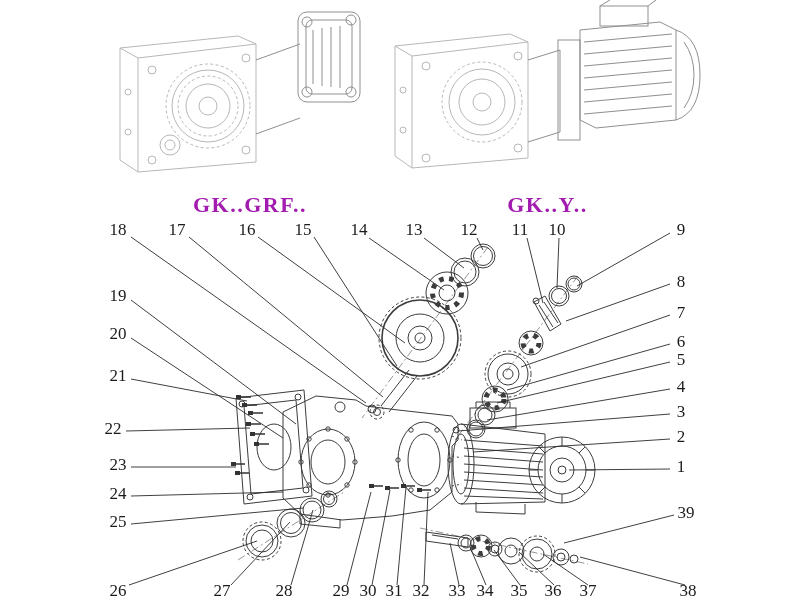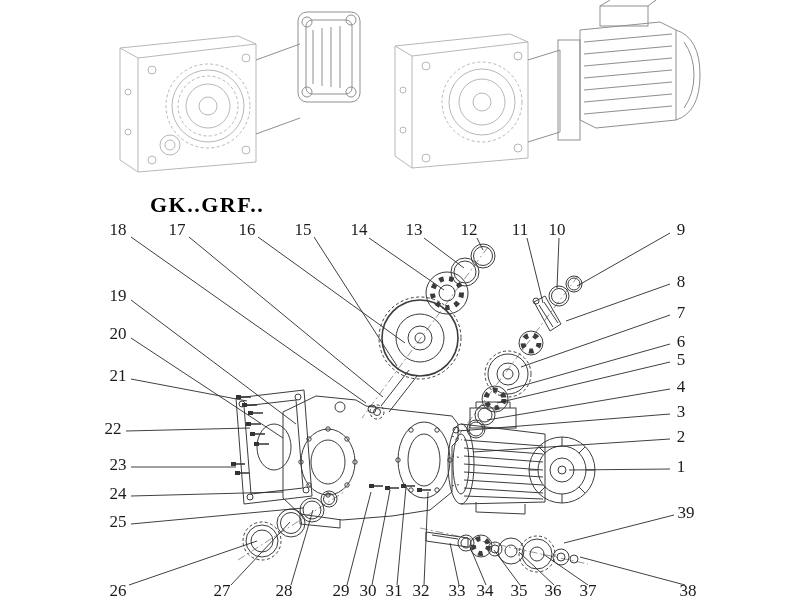--- a/index.html
+++ b/index.html
@@ -1,20 +1,20 @@
 <!DOCTYPE html>
 <html><head>
 <meta charset="utf-8">
 <style>
   html,body{margin:0;padding:0;background:#ffffff;}
   #page{position:relative;width:800px;height:600px;background:#ffffff;overflow:hidden;
         font-family:"Liberation Serif", serif;}
   #diagram-svg{position:absolute;left:0;top:0;}
   .variant-label{position:absolute;font-weight:bold;font-size:22px;letter-spacing:1.5px;
-        color:#000000;white-space:nowrap;}
+        color:#a21caf;text-align:center;white-space:nowrap;}
   #lbl-grf{left:150px;top:192px;width:200px;}
   #lbl-gky{left:455px;top:192px;width:185px;}
   .callout-num{font-family:"Liberation Serif", serif;font-size:17px;fill:#1b1b1b;}
   .leader{stroke:#2a2a2a;stroke-width:0.9;}
   .faint{stroke:#b7b7b7;fill:none;stroke-width:1;}
   .mid{stroke:#8f8f8f;fill:none;stroke-width:1;}
   .part{stroke:#3c3c3c;fill:none;stroke-width:1;}
   .centerline{stroke:#7a7a7a;stroke-width:0.8;fill:none;stroke-dasharray:8 3 2 3;}
   .teeth{stroke-dasharray:3 2.4;}
   .balls{stroke-dasharray:4.5 5.5;stroke-width:5;}
@@ -312,14 +312,15 @@
         <text x="457" y="596" text-anchor="middle" class="callout-num">33</text>
         <text x="485" y="596" text-anchor="middle" class="callout-num">34</text>
         <text x="519" y="596" text-anchor="middle" class="callout-num">35</text>
         <text x="553" y="596" text-anchor="middle" class="callout-num">36</text>
         <text x="588" y="596" text-anchor="middle" class="callout-num">37</text>
         <text x="688" y="596" text-anchor="middle" class="callout-num">38</text>
       </g>
   </svg>
 
   <div id="lbl-grf" class="variant-label">GK..GRF..</div>
+  <div id="lbl-gky" class="variant-label">GK..Y..</div>
 
 </div>
 
 </body></html>

